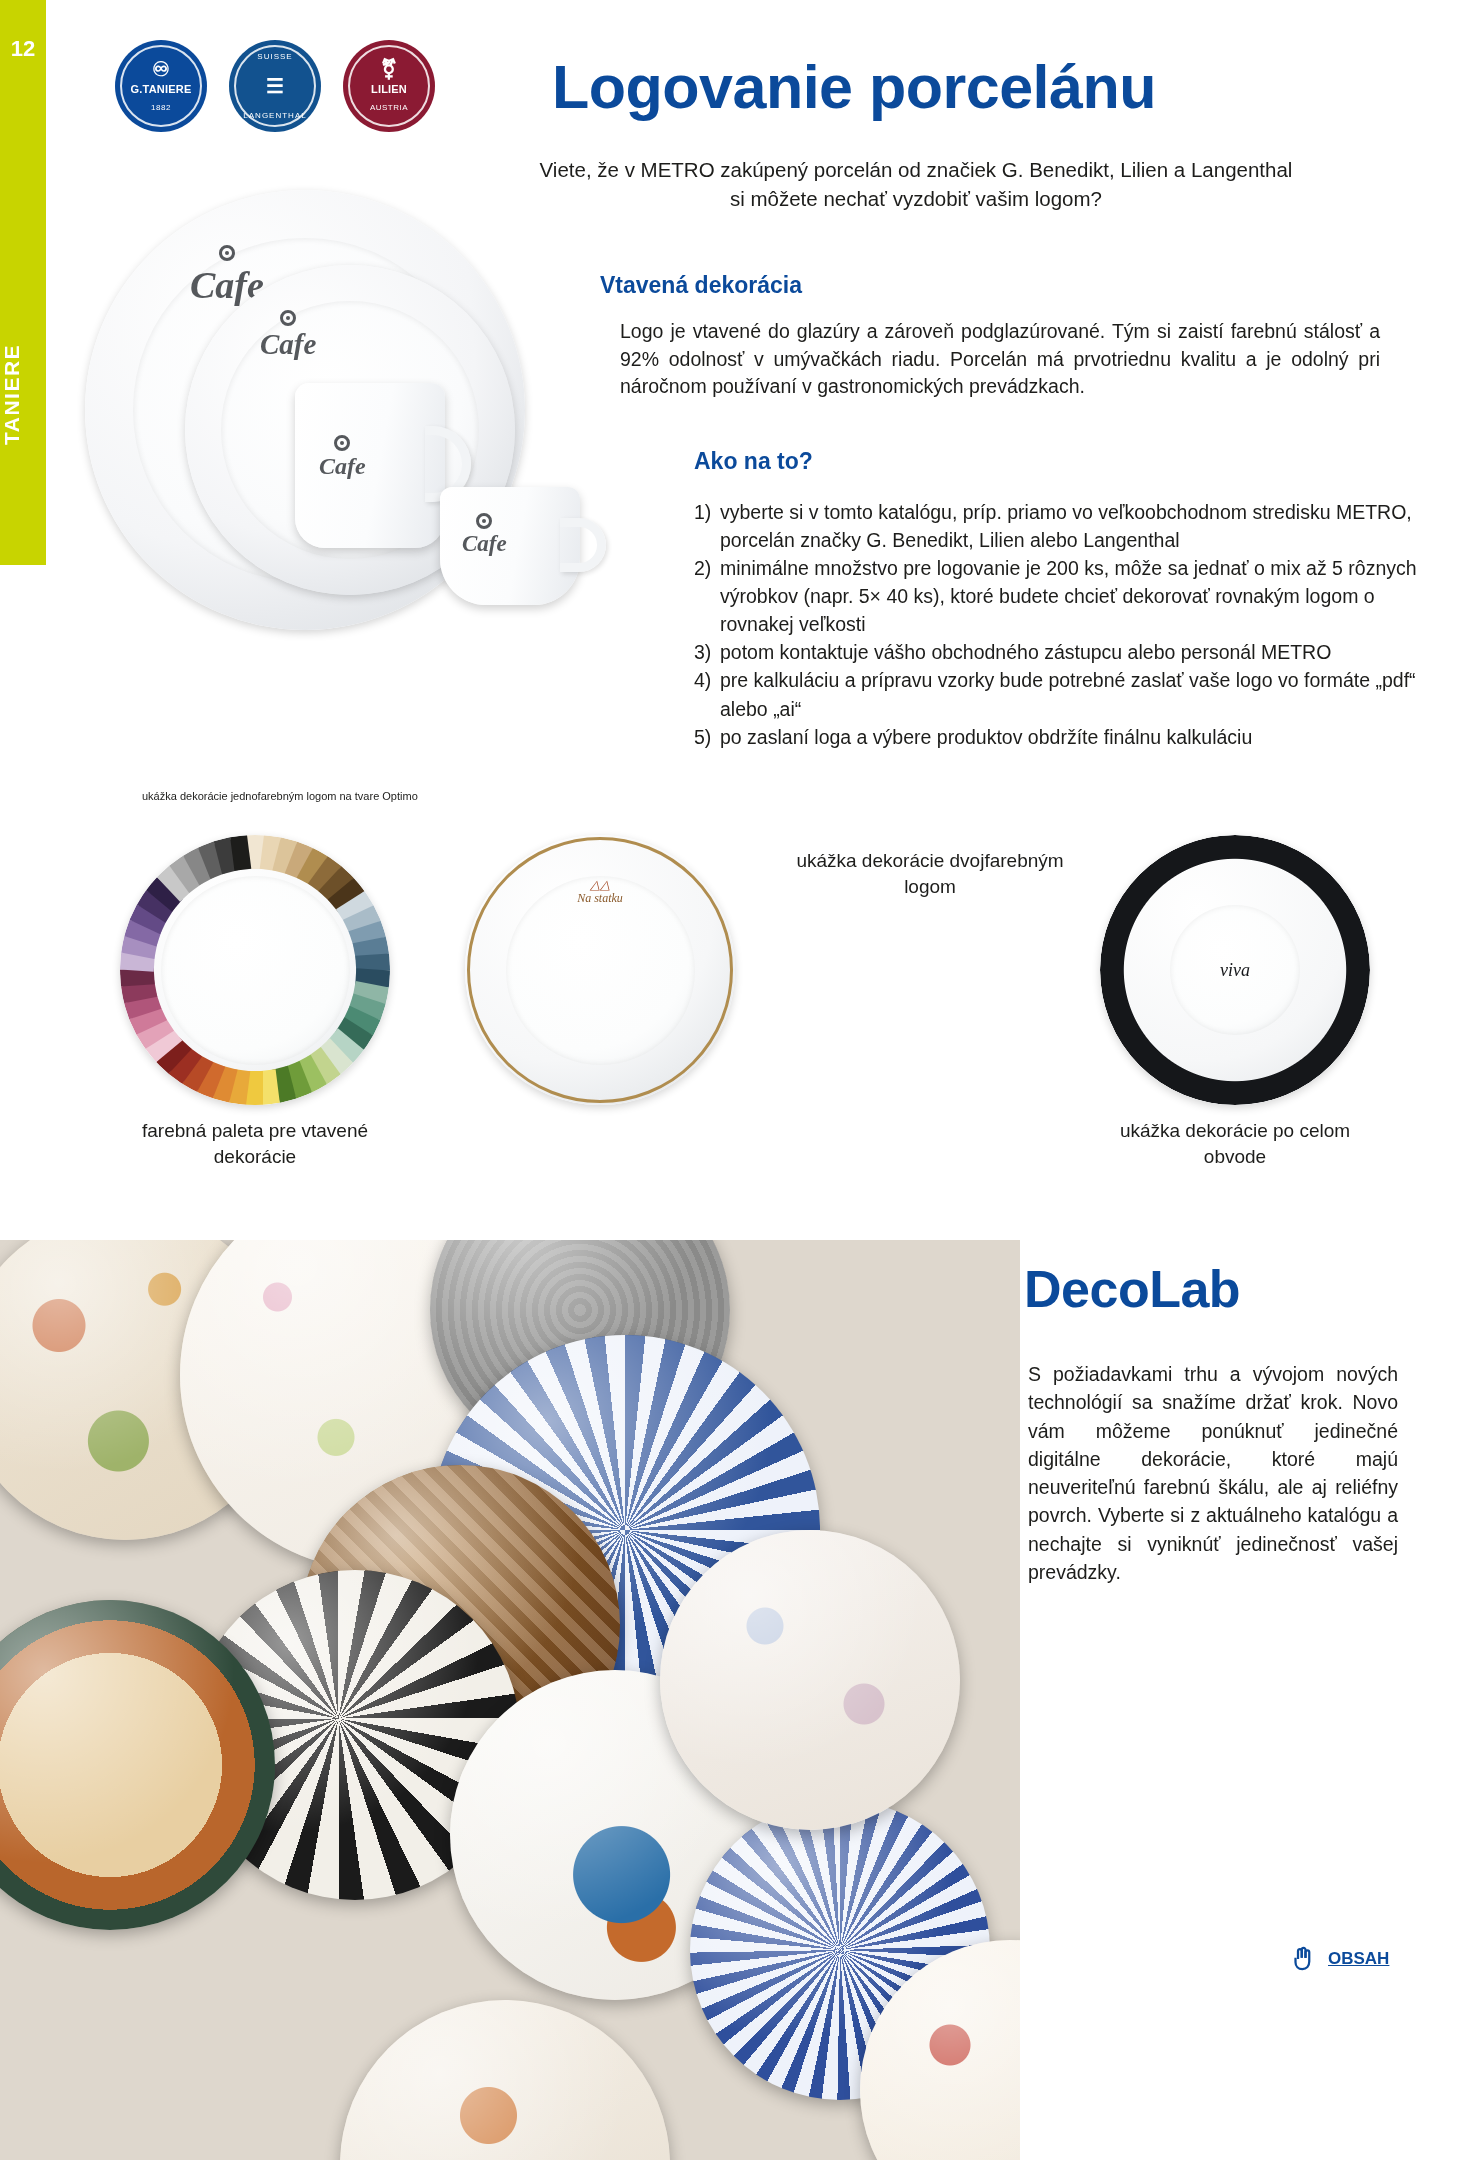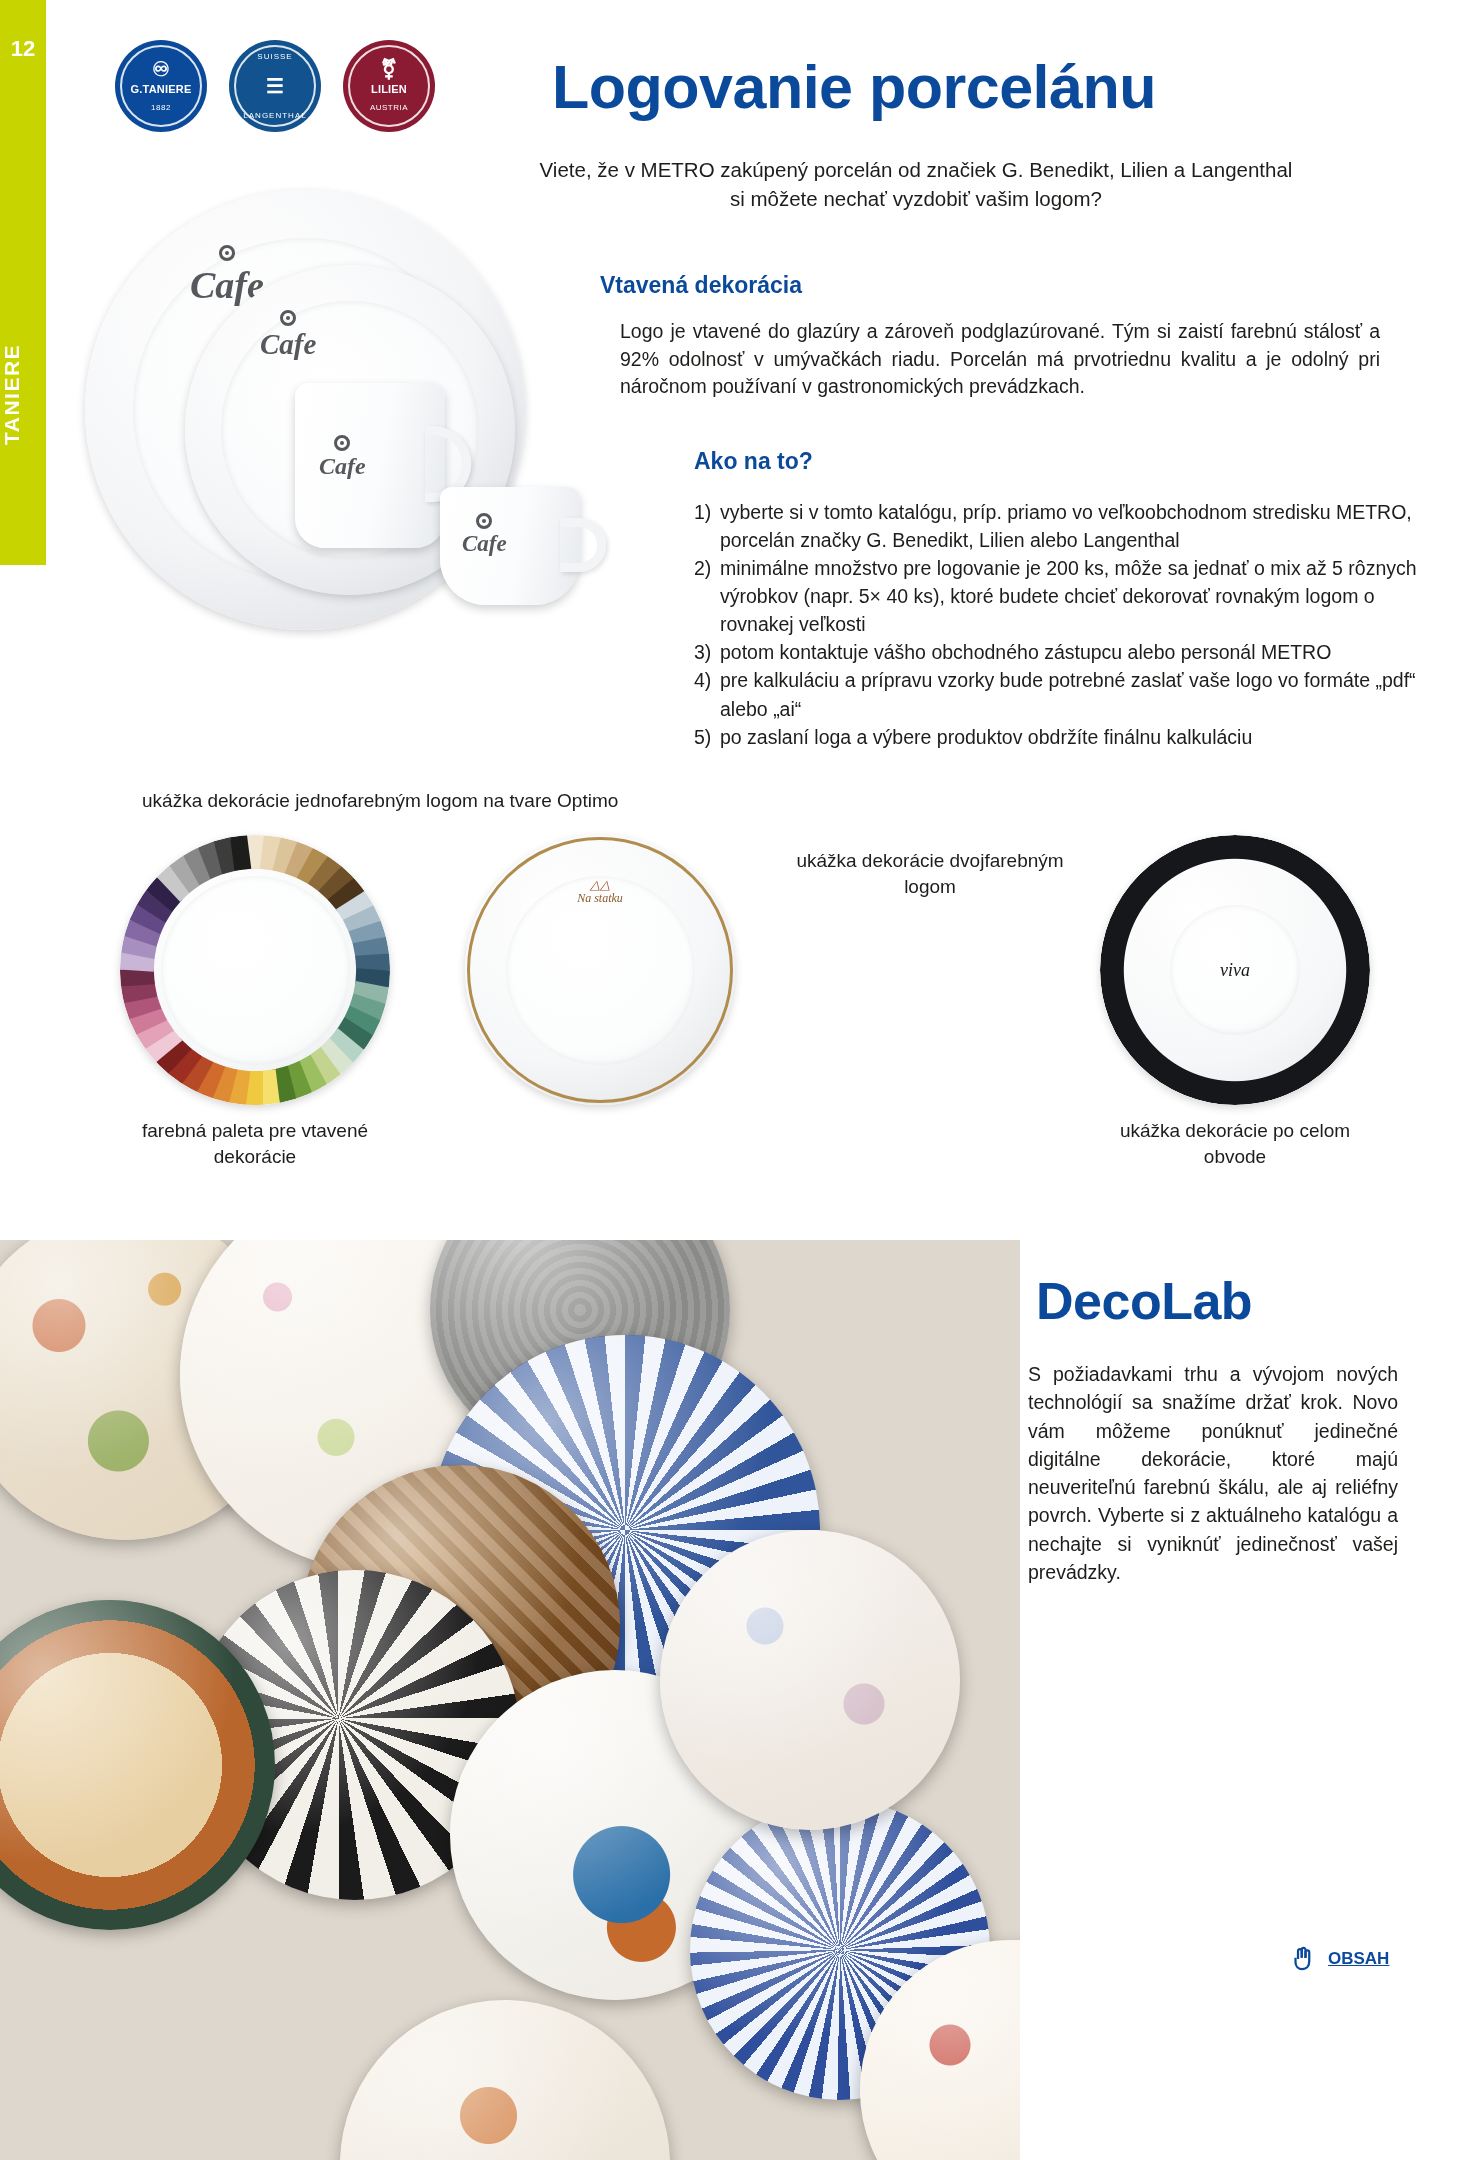--- a/index.html
+++ b/index.html
@@ -104,21 +104,21 @@
     border:9px solid #f2f4f6; border-left:none;
     border-radius:0 40px 40px 0;
     box-shadow:2px 2px 5px rgba(0,0,0,.12);
   }
   .mug.tall { width:150px; height:165px; left:200px; top:178px;
               border-radius:14px 14px 30px 30px; }
   .mug.short{ width:140px; height:118px; left:345px; top:282px;
               border-radius:12px 12px 46px 46px; }
 
   .caption-small {
-    position:absolute; font-size:19px; color:#1d1d1b;
+    position:absolute; font-size:11px; color:#1d1d1b;
   }
 
   
   .samples { position:absolute; left:95px; top:835px; width:1300px; height:340px; }
   .sample { position:absolute; width:270px; }
   .sample .disc {
     width:270px; height:270px; border-radius:50%; position:relative;
     background:radial-gradient(circle at 36% 28%, #ffffff 0%, #f6f7f8 58%, #e3e6e9 88%, #d2d6da 100%);
     box-shadow:0 3px 9px rgba(0,0,0,.16);
   }
@@ -181,21 +181,21 @@
     background:#ded7cd;
   }
   .cp { position:absolute; border-radius:50%; box-shadow:0 5px 16px rgba(0,0,0,.28); overflow:hidden; }
   .cp .sheen {
     position:absolute; inset:0; border-radius:50%;
     background:radial-gradient(circle at 30% 22%, rgba(255,255,255,.55), rgba(255,255,255,0) 55%);
   }
 
   
   h2.decolab {
-    position:absolute; left:1020px; top:1255px; margin:16px;
+    position:absolute; left:1020px; top:1255px; margin:4px;
     font-size:52px; font-weight:bold; color:#0b4a9b; letter-spacing:-0.5px;
   }
   .decolab-body {
     position:absolute; left:1028px; top:1360px; width:370px;
     font-size:19.5px; line-height:1.45; text-align:justify;
   }
   .obsah {
     position:absolute; left:1288px; top:1944px;
     display:flex; align-items:center; gap:10px;
     font-size:17px; font-weight:bold; color:#0b4a9b;

